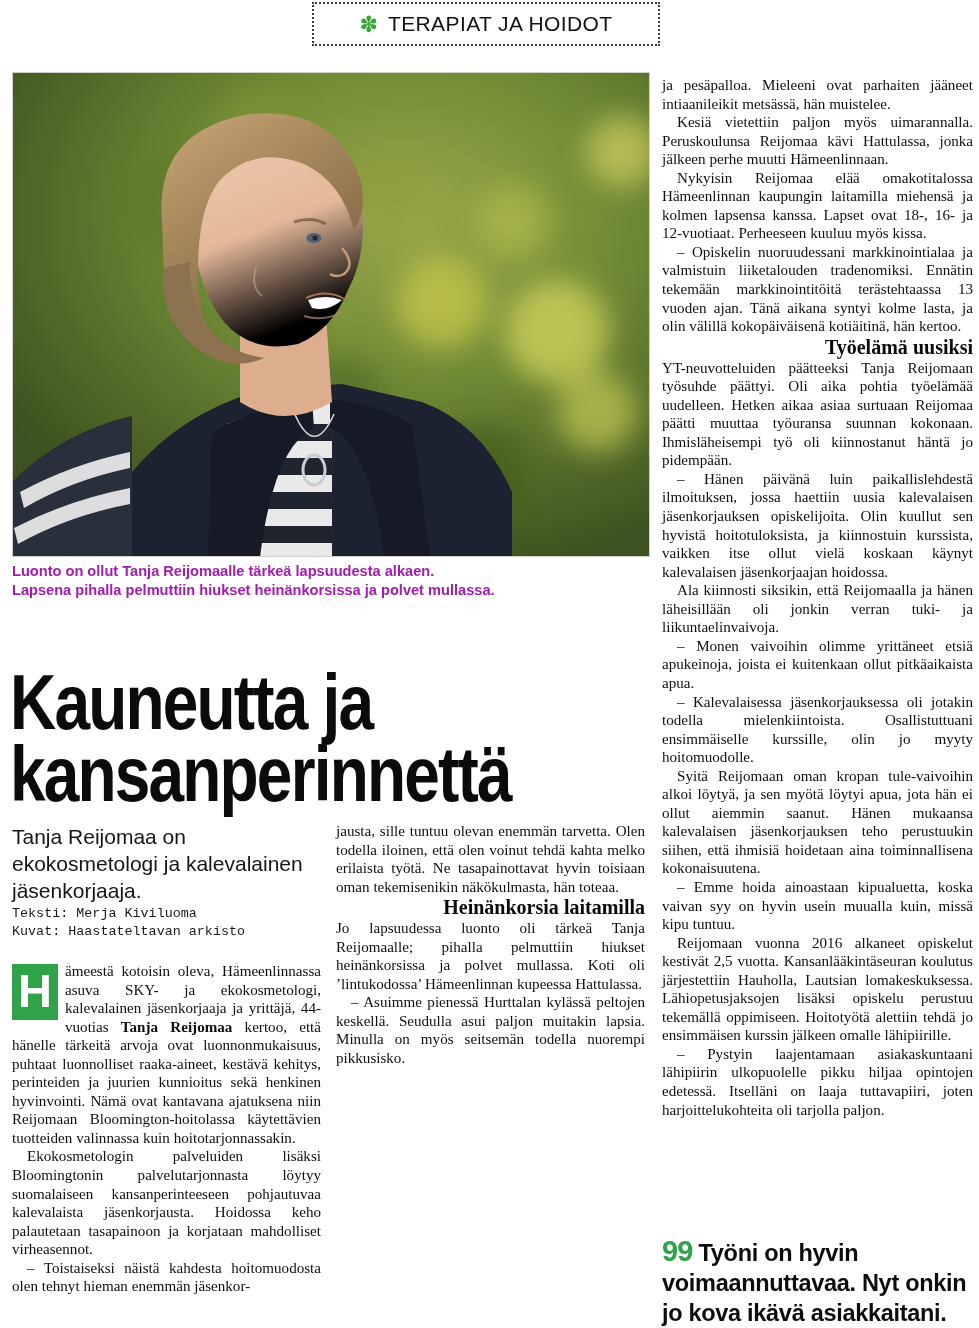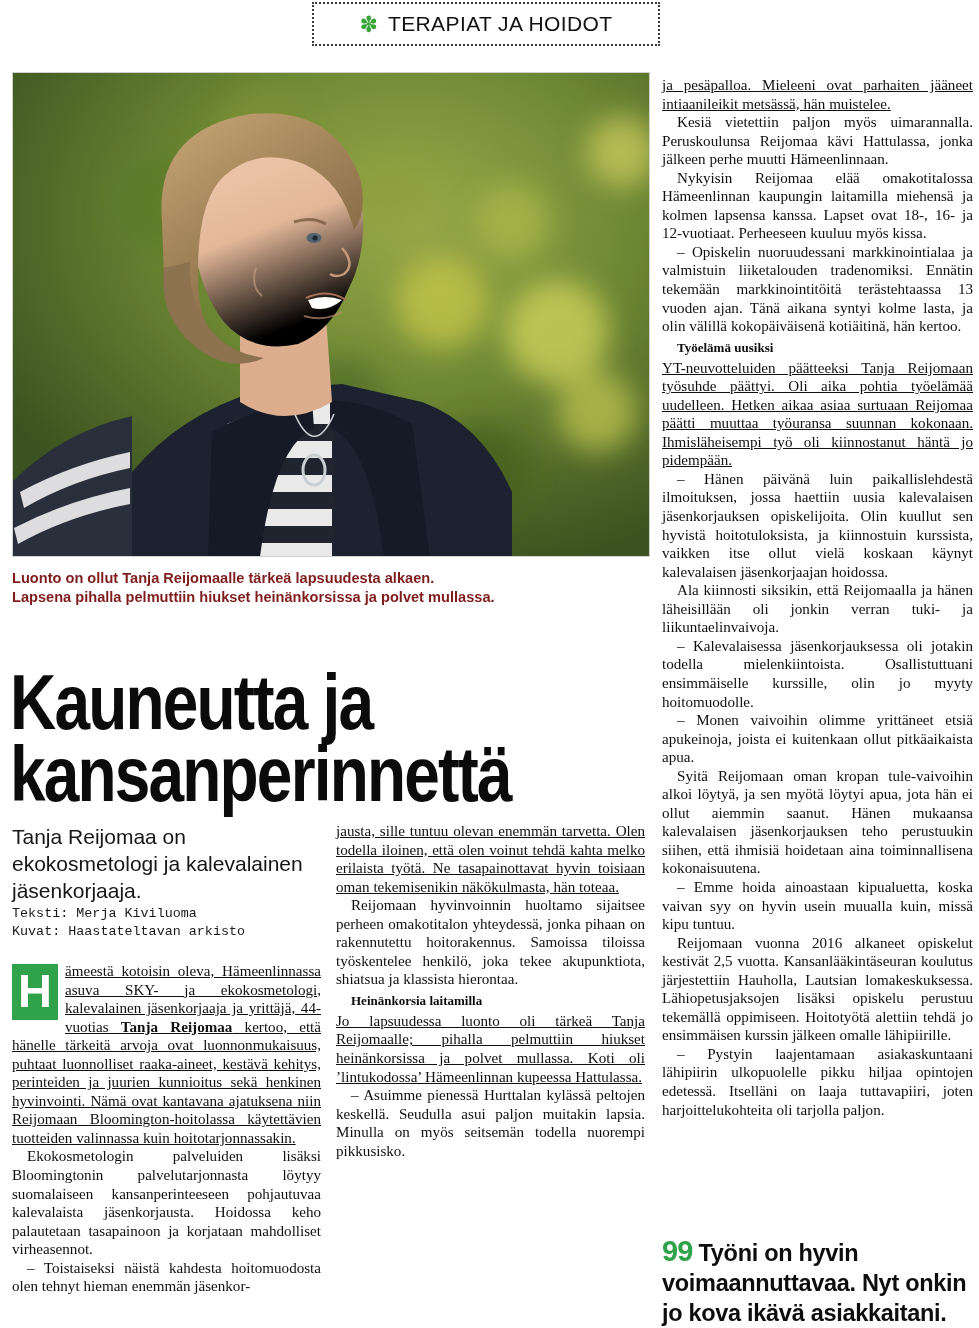--- a/index.html
+++ b/index.html
@@ -63,22 +63,21 @@
   
   .caption {
     position: absolute;
     left: 12px;
     top: 562px;
     width: 640px;
     font-family: "Liberation Sans", sans-serif;
     font-weight: bold;
     font-size: 14.6px;
     line-height: 18.5px;
-    color: #7f1d1d;
-    margin-top: 7px;
+    color: #a21caf;
   }
 
   
   .headline {
     position: absolute;
     left: 10px;
     top: 614px;
     width: 650px;
     font-family: "Liberation Sans Narrow", "Liberation Sans", sans-serif;
     font-weight: bold;
@@ -119,21 +118,21 @@
     font-family: "Liberation Serif", serif;
     font-size: 15.1px;
     line-height: 18.55px;
     text-align: justify;
     color: #0f0f0f;
     -webkit-hyphens: none;
     hyphens: none;
     word-spacing: 0.1px;
   }
   .col p { margin: 0; text-indent: 15px; }
-  .col p.noindent { text-indent: 0; text-decoration: underline; }
+  .col p.noindent { text-indent: 0; }
 
   #col1 { left: 12px;  top: 962px;  width: 309px; }
   #col2 { left: 336px; top: 822px;  width: 309px; }
   #col3 { left: 662px; top: 76px;   width: 311px; }
 
   .dropcap {
     float: left;
     background: #2fa24a;
     color: #ffffff;
     font-family: "Liberation Sans", sans-serif;
@@ -143,23 +142,23 @@
     width: 46px;
     height: 56px;
     text-align: center;
     margin: 2px 7px 0 0;
   }
   .col p b, .col strong { font-weight: bold; }
 
   .subhead {
     font-family: "Liberation Serif", serif;
     font-weight: bold;
-    font-size: 13px;
+    font-size: 20px;
     line-height: 23px;
-    text-align: left;
+    text-align: right;
     margin: 16px 0 9px 0;
     text-indent: 0;
     color: #0b0b0b;
   }
 
   
   .pullquote {
     position: absolute;
     left: 662px;
     top: 1236px;
@@ -289,37 +288,36 @@
 </div>
 
 <div class="col" id="col1">
   <p class="noindent"><span class="dropcap">H</span><span>ämeestä kotoisin oleva, Hämeenlinnassa asuva SKY- ja ekokosmetologi, kalevalainen jäsenkorjaaja ja yrittäjä, 44-vuotias </span><b>Tanja Reijomaa</b><span> kertoo, että hänelle tärkeitä arvoja ovat luonnonmukaisuus, puhtaat luonnolliset raaka-aineet, kestävä kehitys, perinteiden ja juurien kunnioitus sekä henkinen hyvinvointi. Nämä ovat kantavana ajatuksena niin Reijomaan Bloomington-hoitolassa käytettävien tuotteiden valinnassa kuin hoitotarjonnassakin.</span></p>
   <p>Ekokosmetologin palveluiden lisäksi Bloomingtonin palvelutarjonnasta löytyy suomalaiseen kansanperinteeseen pohjautuvaa kalevalaista jäsenkorjausta. Hoidossa keho palautetaan tasapainoon ja korjataan mahdolliset virheasennot.</p>
   <p>– Toistaiseksi näistä kahdesta hoitomuodosta olen tehnyt hieman enemmän jäsenkor-</p>
 </div>
 
 <div class="col" id="col2">
   <p class="noindent">jausta, sille tuntuu olevan enemmän tarvetta. Olen todella iloinen, että olen voinut tehdä kahta melko erilaista työtä. Ne tasapainottavat hyvin toisiaan oman tekemisenikin näkökulmasta, hän toteaa.</p>
-  <p>Reijomaan hyvinvoinnin huoltamo sijaitsee perheen omakotitalon yhteydessä, jonka pihaan on rakennutettu hoitorakennus. Samoissa tiloissa työskentelee henkilö, joka tekee akupunktiota, shiatsua ja klassista hierontaa.</p>
   <p class="subhead">Heinänkorsia laitamilla</p>
   <p class="noindent">Jo lapsuudessa luonto oli tärkeä Tanja Reijomaalle; pihalla pelmuttiin hiukset heinänkorsissa ja polvet mullassa. Koti oli ’lintukodossa’ Hämeenlinnan kupeessa Hattulassa.</p>
   <p>– Asuimme pienessä Hurttalan kylässä peltojen keskellä. Seudulla asui paljon muitakin lapsia. Minulla on myös seitsemän todella nuorempi pikkusisko.</p>
 </div>
 
 <div class="col" id="col3">
   <p class="noindent">ja pesäpalloa. Mieleeni ovat parhaiten jääneet intiaanileikit metsässä, hän muistelee.</p>
   <p>Kesiä vietettiin paljon myös uimarannalla. Peruskoulunsa Reijomaa kävi Hattulassa, jonka jälkeen perhe muutti Hämeenlinnaan.</p>
   <p>Nykyisin Reijomaa elää omakotitalossa Hämeenlinnan kaupungin laitamilla miehensä ja kolmen lapsensa kanssa. Lapset ovat 18-, 16- ja 12-vuotiaat. Perheeseen kuuluu myös kissa.</p>
   <p>– Opiskelin nuoruudessani markkinointialaa ja valmistuin liiketalouden tradenomiksi. Ennätin tekemään markkinointitöitä terästehtaassa 13 vuoden ajan. Tänä aikana syntyi kolme lasta, ja olin välillä kokopäiväisenä kotiäitinä, hän kertoo.</p>
   <p class="subhead">Työelämä uusiksi</p>
   <p class="noindent">YT-neuvotteluiden päätteeksi Tanja Reijomaan työsuhde päättyi. Oli aika pohtia työelämää uudelleen. Hetken aikaa asiaa surtuaan Reijomaa päätti muuttaa työuransa suunnan kokonaan. Ihmisläheisempi työ oli kiinnostanut häntä jo pidempään.</p>
   <p>– Hänen päivänä luin paikallislehdestä ilmoituksen, jossa haettiin uusia kalevalaisen jäsenkorjauksen opiskelijoita. Olin kuullut sen hyvistä hoitotuloksista, ja kiinnostuin kurssista, vaikken itse ollut vielä koskaan käynyt kalevalaisen jäsenkorjaajan hoidossa.</p>
   <p>Ala kiinnosti siksikin, että Reijomaalla ja hänen läheisillään oli jonkin verran tuki- ja liikuntaelinvaivoja.</p>
+  <p>– Monen vaivoihin olimme yrittäneet etsiä apukeinoja, joista ei kuitenkaan ollut pitkäaikaista apua.</p>
   <p>– Kalevalaisessa jäsenkorjauksessa oli jotakin todella mielenkiintoista. Osallistuttuani ensimmäiselle kurssille, olin jo myyty hoitomuodolle.</p>
-  <p>– Monen vaivoihin olimme yrittäneet etsiä apukeinoja, joista ei kuitenkaan ollut pitkäaikaista apua.</p>
   <p>Syitä Reijomaan oman kropan tule-vaivoihin alkoi löytyä, ja sen myötä löytyi apua, jota hän ei ollut aiemmin saanut. Hänen mukaansa kalevalaisen jäsenkorjauksen teho perustuukin siihen, että ihmisiä hoidetaan aina toiminnallisena kokonaisuutena.</p>
   <p>– Emme hoida ainoastaan kipualuetta, koska vaivan syy on hyvin usein muualla kuin, missä kipu tuntuu.</p>
   <p>Reijomaan vuonna 2016 alkaneet opiskelut kestivät 2,5 vuotta. Kansanlääkintäseuran koulutus järjestettiin Hauholla, Lautsian lomakeskuksessa. Lähiopetusjaksojen lisäksi opiskelu perustuu tekemällä oppimiseen. Hoitotyötä alettiin tehdä jo ensimmäisen kurssin jälkeen omalle lähipiirille.</p>
   <p>– Pystyin laajentamaan asiakaskuntaani lähipiirin ulkopuolelle pikku hiljaa opintojen edetessä. Itselläni on laaja tuttavapiiri, joten harjoittelukohteita oli tarjolla paljon.</p>
 </div>
 
 <div class="pullquote">
   <span class="qmark">99</span>
   <span>Työni on hyvin voimaannuttavaa. Nyt onkin jo kova ikävä asiakkaitani.</span>
   <span class="qmark">99</span>

